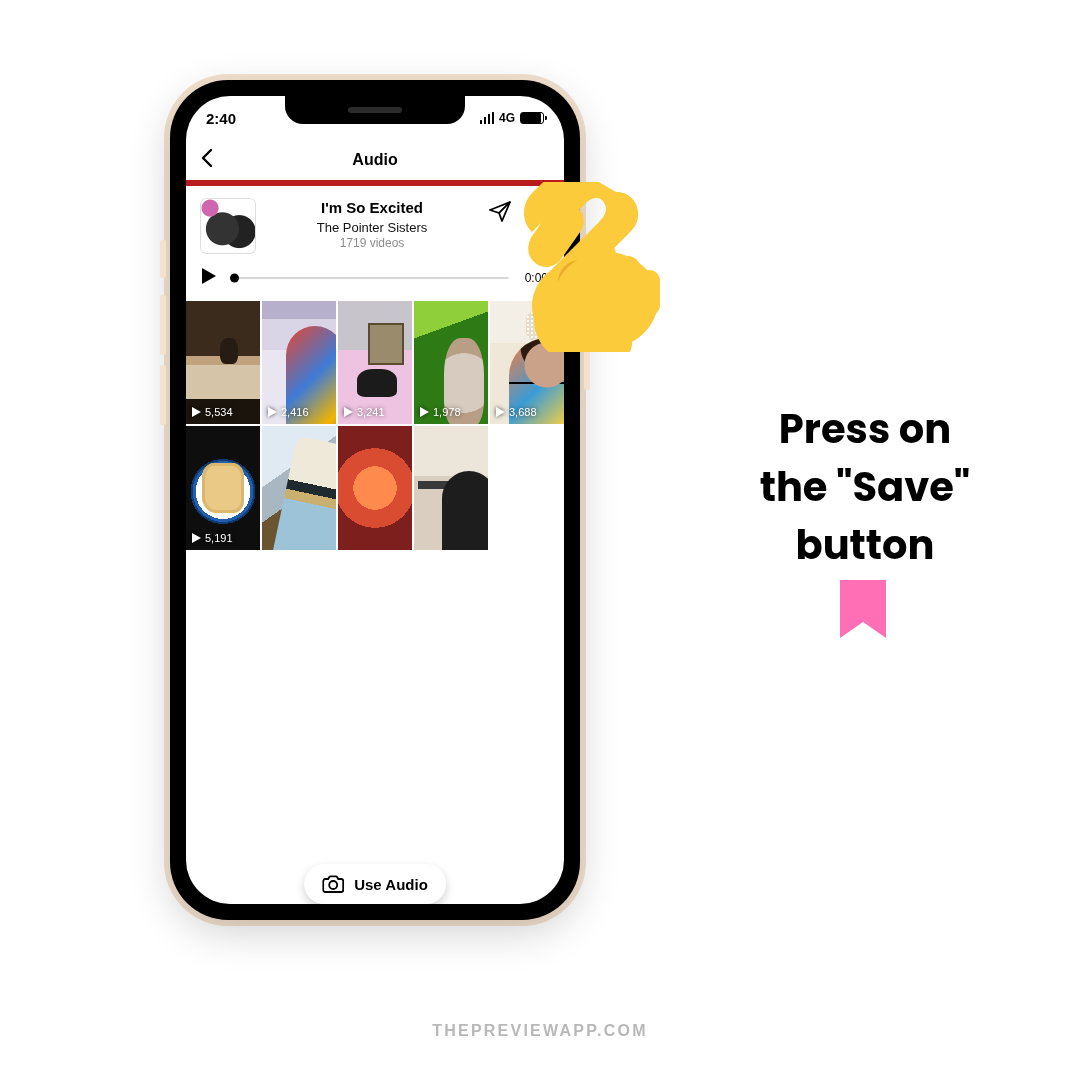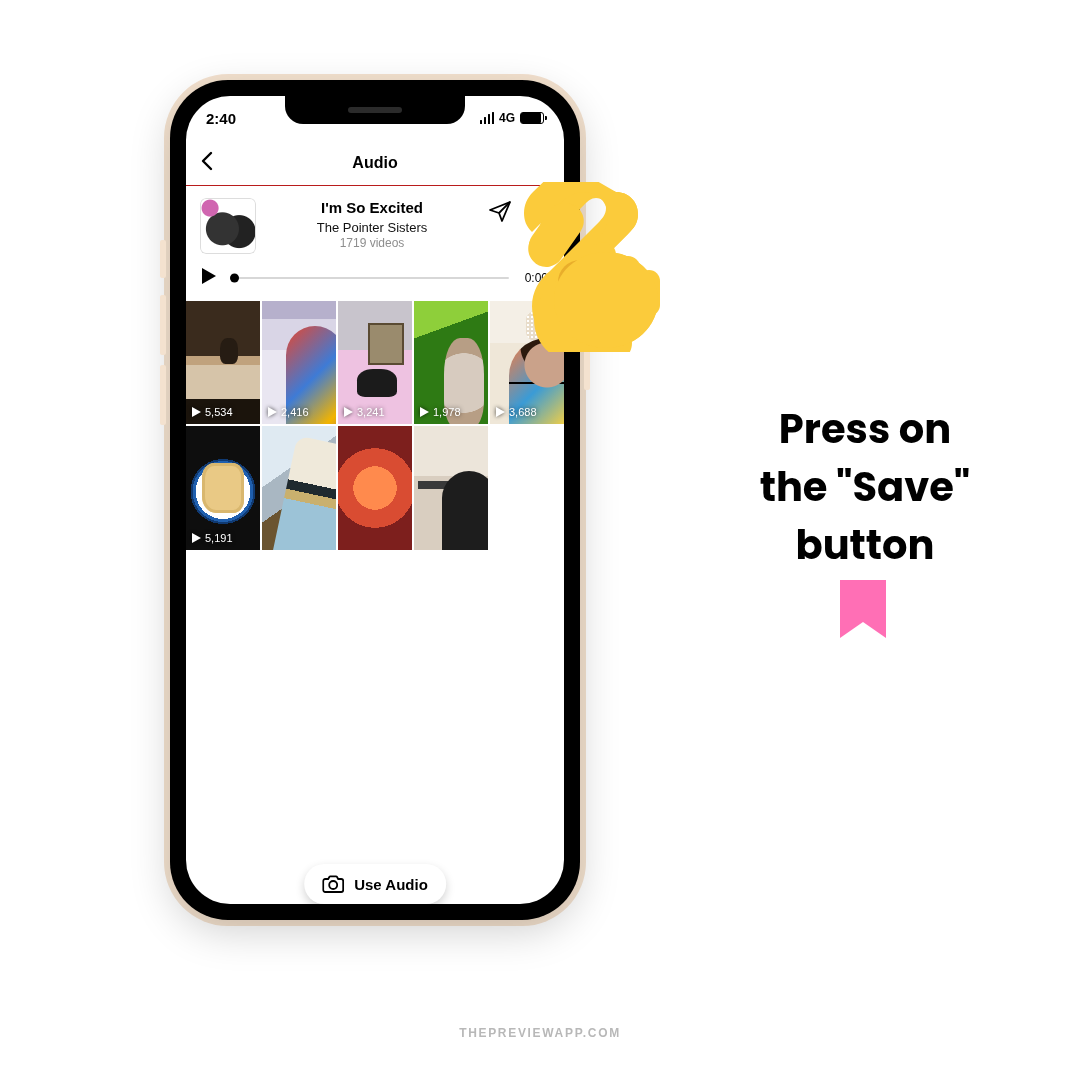--- a/index.html
+++ b/index.html
@@ -73,21 +73,21 @@
   .signal-icon span:nth-child(4){height:12px;}
   .battery-icon{width:24px;height:12px;border:1.5px solid #000;border-radius:3px;position:relative;}
   .battery-icon::after{content:"";position:absolute;right:-4px;top:3px;width:2px;height:4px;background:#000;border-radius:0 1px 1px 0;}
   .battery-icon span{display:block;height:100%;width:90%;background:#000;border-radius:1px;}
 
   
   .app-header{
     height:46px;
     display:flex;align-items:center;justify-content:center;
     position:relative;
-    border-bottom:1px solid #b91c1c;
+    border-bottom:6px solid #b91c1c;
   }
   .back-btn{position:absolute;left:14px;top:50%;transform:translateY(-50%);}
   .app-header-title{font-size:16px;font-weight:600;}
 
   
   .audio-info{
     display:flex;align-items:flex-start;gap:12px;
     padding:12px 14px 4px;
   }
   .cover{
@@ -193,21 +193,21 @@
     position:absolute;
     left:840px; top:580px;
     color:#ff6fb5;
   }
   .watermark{
     position:absolute;
     left:0;right:0;bottom:40px;
     text-align:center;
     letter-spacing:.14em;
     color:#b8b8b8;
-    font-size:12px;
+    font-size:16px;
     font-weight:600;
   }
 </style>
 </head>
 <body>
 
 <div class="phone">
   <span class="side-btn l1"></span>
   <span class="side-btn l2"></span>
   <span class="side-btn l3"></span>

